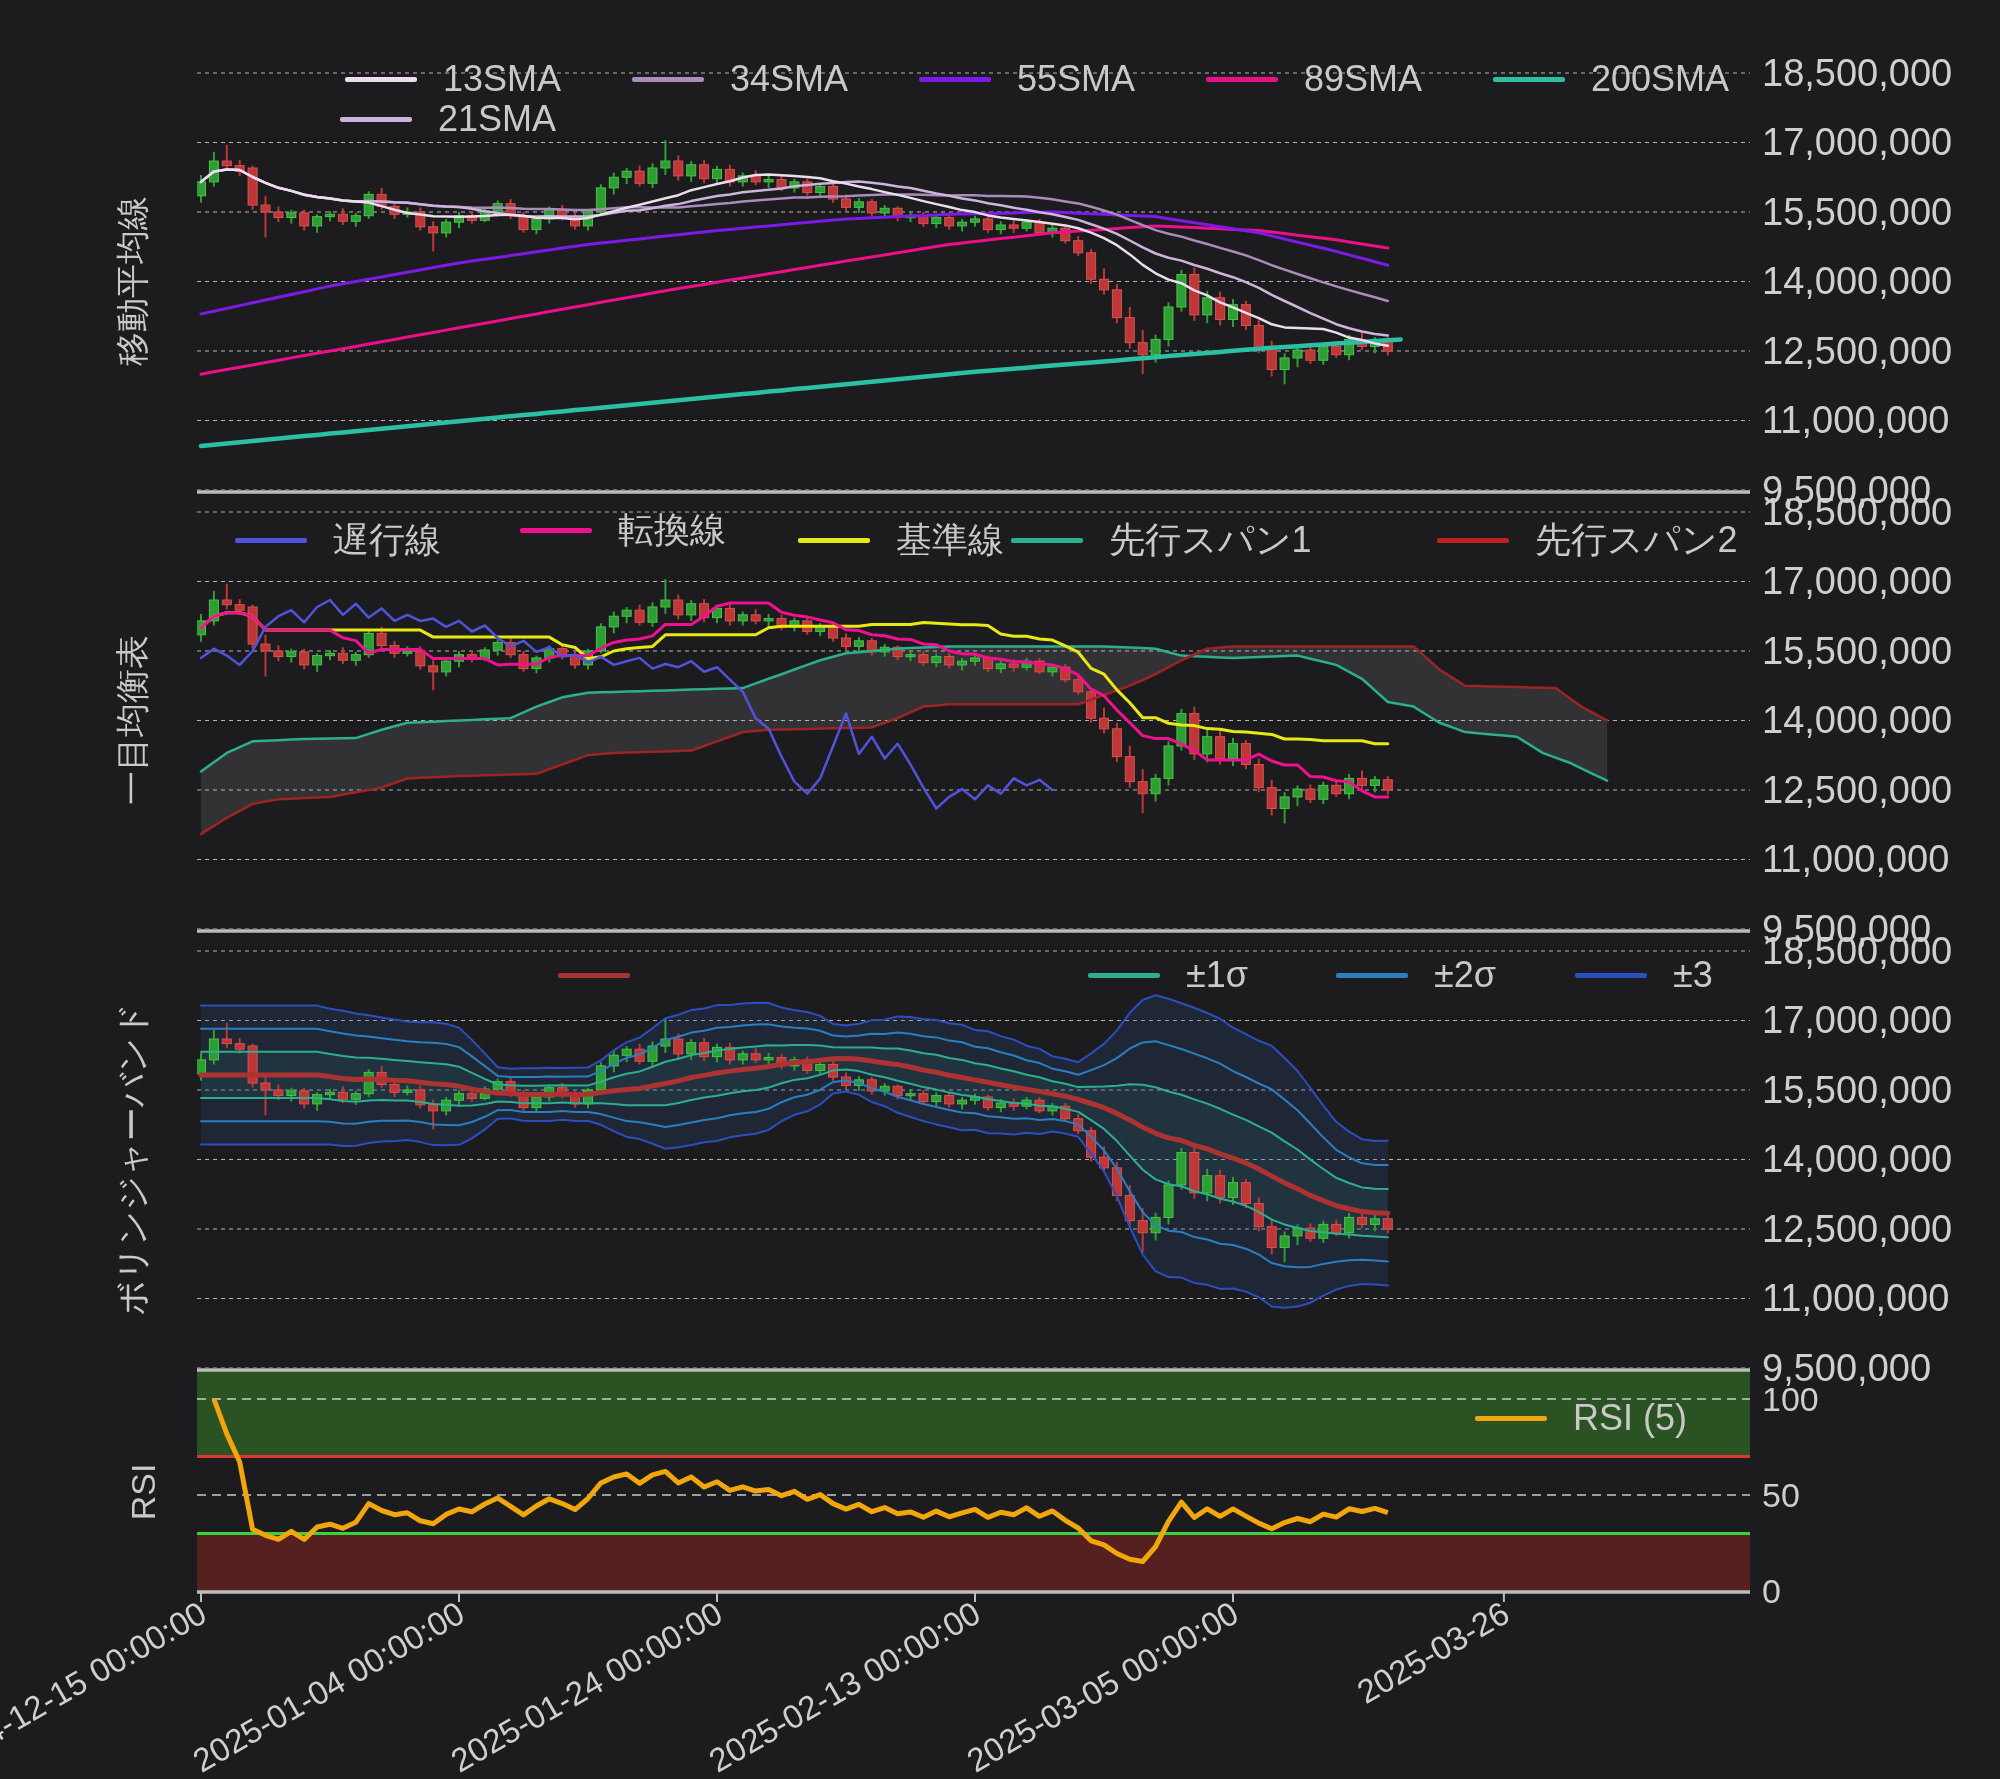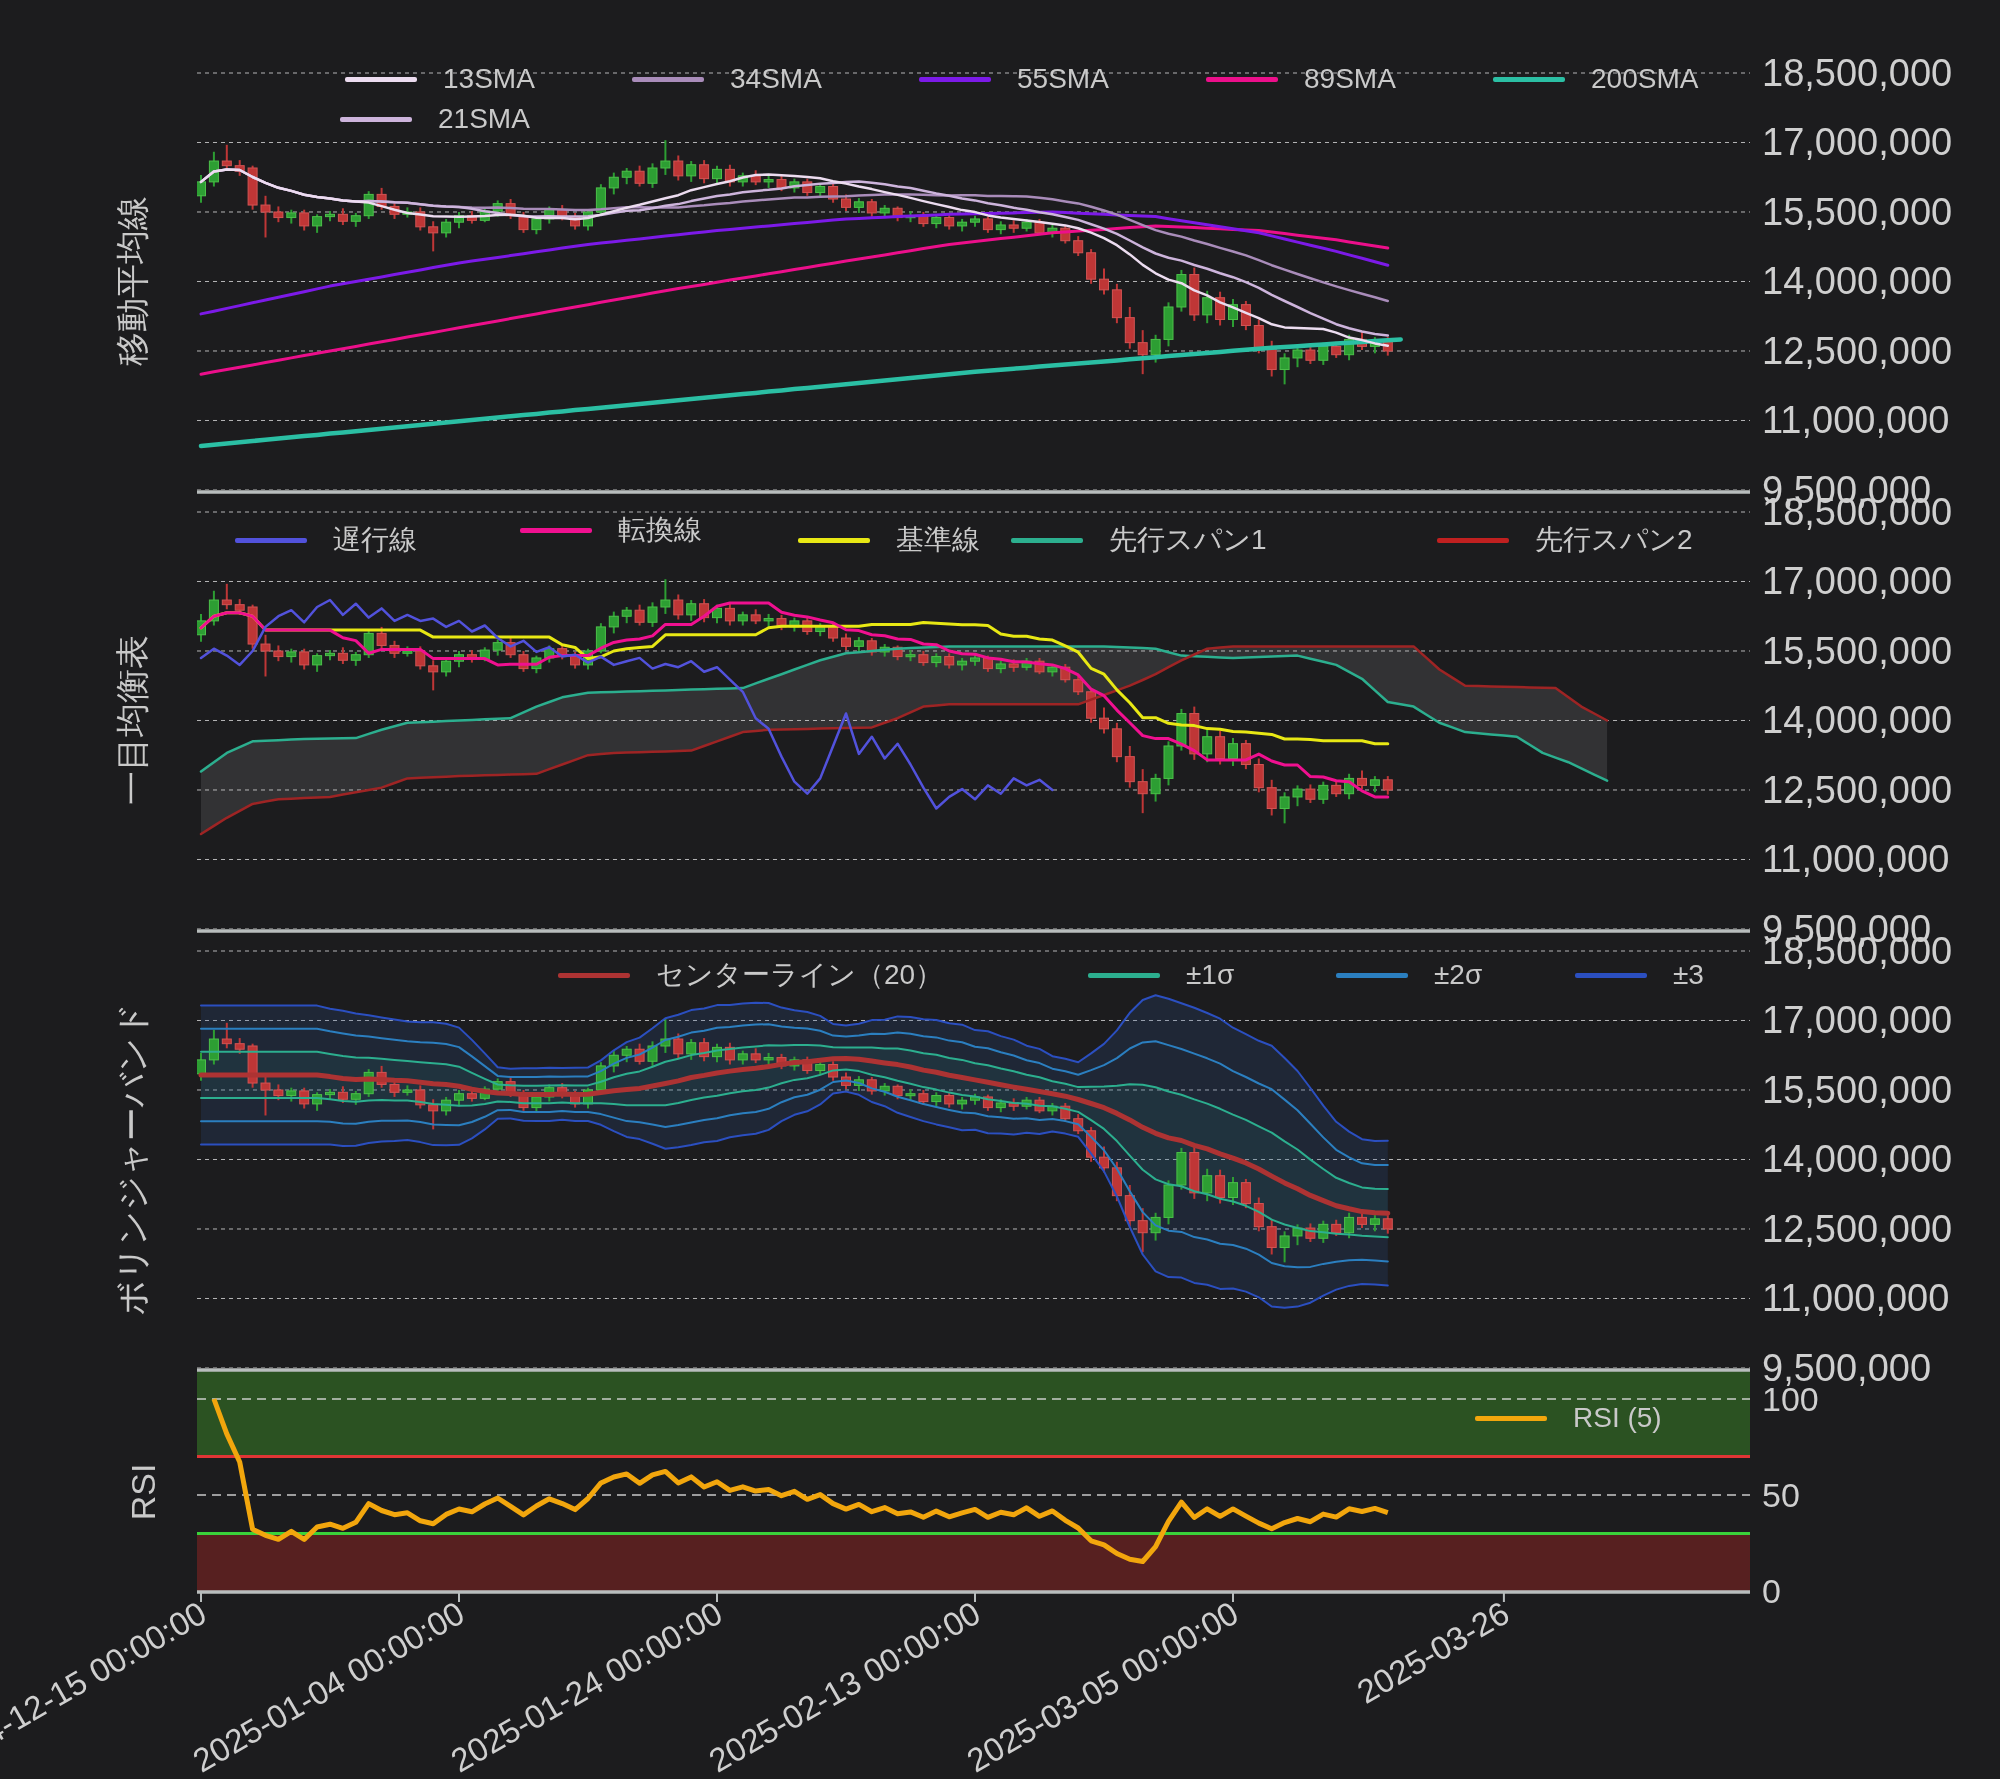--- a/index.html
+++ b/index.html
@@ -2,21 +2,21 @@
 <html><head>
 <meta charset="utf-8">
 <style>
   html,body{margin:0;padding:0;background:#1c1c1e;}
   .stage{position:relative;width:2000px;height:1779px;background:#1c1c1e;overflow:hidden;
          font-family:"Liberation Sans","DejaVu Sans",sans-serif;}
   svg text{font-family:"Liberation Sans","DejaVu Sans",sans-serif;}
   .vtitle{position:absolute;color:#c9c9c9;font-size:34px;white-space:nowrap;
           transform:translate(-50%,-50%) rotate(-90deg);}
   .legend-item{position:absolute;display:flex;align-items:center;gap:26px;
-               color:#c9c9c9;font-size:28px;white-space:nowrap;height:44px;}
+               color:#c9c9c9;font-size:36px;white-space:nowrap;height:44px;}
   .swatch{display:inline-block;width:72px;height:5px;border-radius:2px;flex:0 0 auto;}
   #li-a0{left:345px;top:57px}  #li-a1{left:632px;top:57px}  #li-a2{left:919px;top:57px}
   #li-a3{left:1206px;top:57px} #li-a4{left:1493px;top:57px} #li-a5{left:340px;top:97px}
   #li-b0{left:235px;top:518px} #li-b1{left:520px;top:508px} #li-b2{left:798px;top:518px}
   #li-b3{left:1011px;top:518px}#li-b4{left:1437px;top:518px}
   #li-c0{left:558px;top:953px} #li-c1{left:1088px;top:953px}#li-c2{left:1336px;top:953px}
   #li-c3{left:1575px;top:953px}
   #li-d0{left:1475px;top:1396px}
   #vt1{left:133px;top:281px} #vt2{left:133px;top:720px} #vt3{left:133px;top:1159px} #vt4{left:143px;top:1492px}
 </style>
@@ -742,21 +742,20 @@
     <span class="swatch" style="background: rgb(44, 175, 143);"></span>
     <span>先行スパン1</span>
     </div>
   <div class="legend-item" id="li-b4">
     <span class="swatch" style="background: rgb(192, 32, 32);"></span>
     <span>先行スパン2</span>
     </div>
 
   <div class="legend-item" id="li-c0">
     <span class="swatch" style="background: rgb(173, 51, 51);"></span>
-    <span>センターライン（20）</span>
     </div>
   <div class="legend-item" id="li-c1">
     <span class="swatch" style="background: rgb(44, 175, 143);"></span>
     <span>±1σ</span>
     </div>
   <div class="legend-item" id="li-c2">
     <span class="swatch" style="background: rgb(43, 127, 192);"></span>
     <span>±2σ</span>
     </div>
   <div class="legend-item" id="li-c3">

